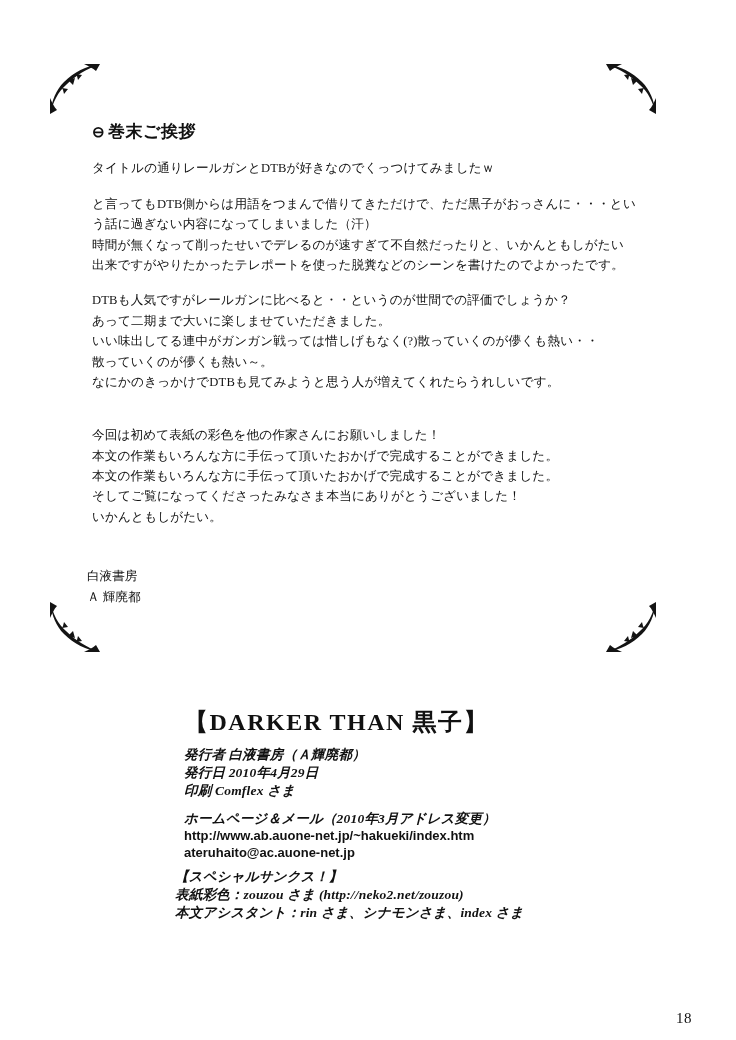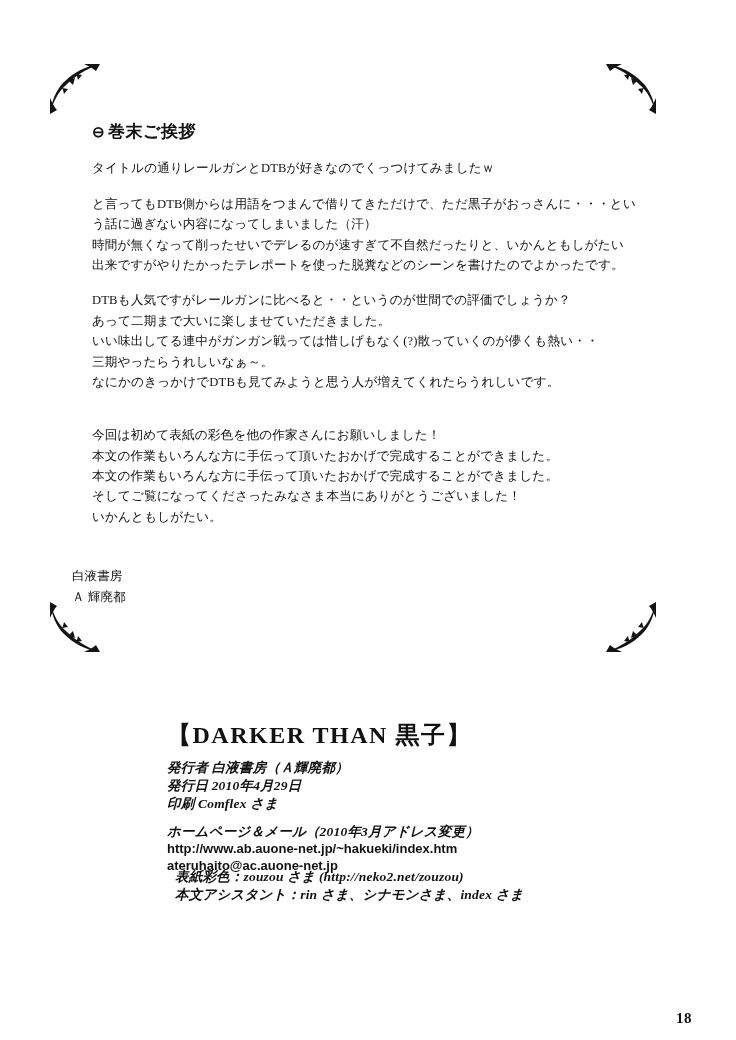--- a/index.html
+++ b/index.html
@@ -51,34 +51,33 @@
     font-size: 12.6px;
     line-height: 1.62;
     margin: 0 0 15px 0;
     letter-spacing: 0.15px;
   }
   .aw-para.tight { margin-bottom: 0; }
   .aw-line { display: block; white-space: nowrap; }
 
   .signature {
     position: absolute;
-    left: 72px;
+    left: 87px;
     top: 566px;
     font-size: 12.6px;
     line-height: 1.65;
   }
   .signature .sig-line { display: block; }
 
   
   .colophon {
     position: absolute;
-    left: 167px;
+    left: 184px;
     top: 706px;
     width: 450px;
-    margin-top: 13px;
   }
   .colo-title {
     font-size: 24px;
     font-weight: bold;
     letter-spacing: 1.5px;
     margin: 0 0 8px 0;
     white-space: nowrap;
   }
   .colo-line {
     display: block;
@@ -106,21 +105,21 @@
     top: 868px;
     width: 450px;
   }
   .thanks .colo-line { font-size: 13.5px; }
 
   .page-number {
     position: absolute;
     right: 44px;
     top: 1010px;
     font-size: 15px;
-    font-weight: bold;
+    font-weight: normal;
     letter-spacing: 0.5px;
   }
 </style>
 </head>
 <body>
 
 <div class="ornament orn-tl">
   <svg viewBox="0 0 54 54" width="54" height="54" aria-hidden="true">
     <g fill="#141414">
       <path d="M52 2 C38 4 26 10 16 20 C8 28 4 38 2 52 C5 40 10 30 18 23 C27 14 38 7 52 2 Z"></path>
@@ -182,21 +181,21 @@
     <span class="aw-line">と言ってもDTB側からは用語をつまんで借りてきただけで、ただ黒子がおっさんに・・・とい</span>
     <span class="aw-line">う話に過ぎない内容になってしまいました（汗）</span>
     <span class="aw-line">時間が無くなって削ったせいでデレるのが速すぎて不自然だったりと、いかんともしがたい</span>
     <span class="aw-line">出来ですがやりたかったテレポートを使った脱糞などのシーンを書けたのでよかったです。</span>
   </p>
 
   <p class="aw-para">
     <span class="aw-line">DTBも人気ですがレールガンに比べると・・というのが世間での評価でしょうか？</span>
     <span class="aw-line">あって二期まで大いに楽しませていただきました。</span>
     <span class="aw-line">いい味出してる連中がガンガン戦っては惜しげもなく(?)散っていくのが儚くも熱い・・</span>
-    <span class="aw-line">三期やったらうれしいなぁ～。</span>
+    <span class="aw-line">散っていくのが儚くも熱い～。</span>
     <span class="aw-line">なにかのきっかけでDTBも見てみようと思う人が増えてくれたらうれしいです。</span>
   </p>
 
   <div style="height:18px"></div>
 
   <p class="aw-para tight">
     <span class="aw-line">今回は初めて表紙の彩色を他の作家さんにお願いしました！</span>
     <span class="aw-line">本文の作業もいろんな方に手伝って頂いたおかげで完成することができました。</span>
     <span class="aw-line">本文の作業もいろんな方に手伝って頂いたおかげで完成することができました。</span>
     <span class="aw-line">そしてご覧になってくださったみなさま本当にありがとうございました！</span>
@@ -214,17 +213,18 @@
   <span class="colo-line">発行者 白液書房（Ａ輝廃都）</span>
   <span class="colo-line">発行日 2010年4月29日</span>
   <span class="colo-line">印刷 Comflex さま</span>
   <div class="colo-gap"></div>
   <span class="colo-line">ホームページ＆メール（2010年3月アドレス変更）</span>
   <span class="colo-url">http://www.ab.auone-net.jp/~hakueki/index.htm</span>
   <span class="colo-url">ateruhaito@ac.auone-net.jp</span>
 </div>
 
 <div class="thanks">
+  <span class="colo-line">【スペシャルサンクス！】</span>
   <span class="colo-line">表紙彩色：zouzou さま (http://neko2.net/zouzou)</span>
   <span class="colo-line">本文アシスタント：rin さま、シナモンさま、index さま</span>
 </div>
 
 <div class="page-number">18</div>
 
 </body></html>

